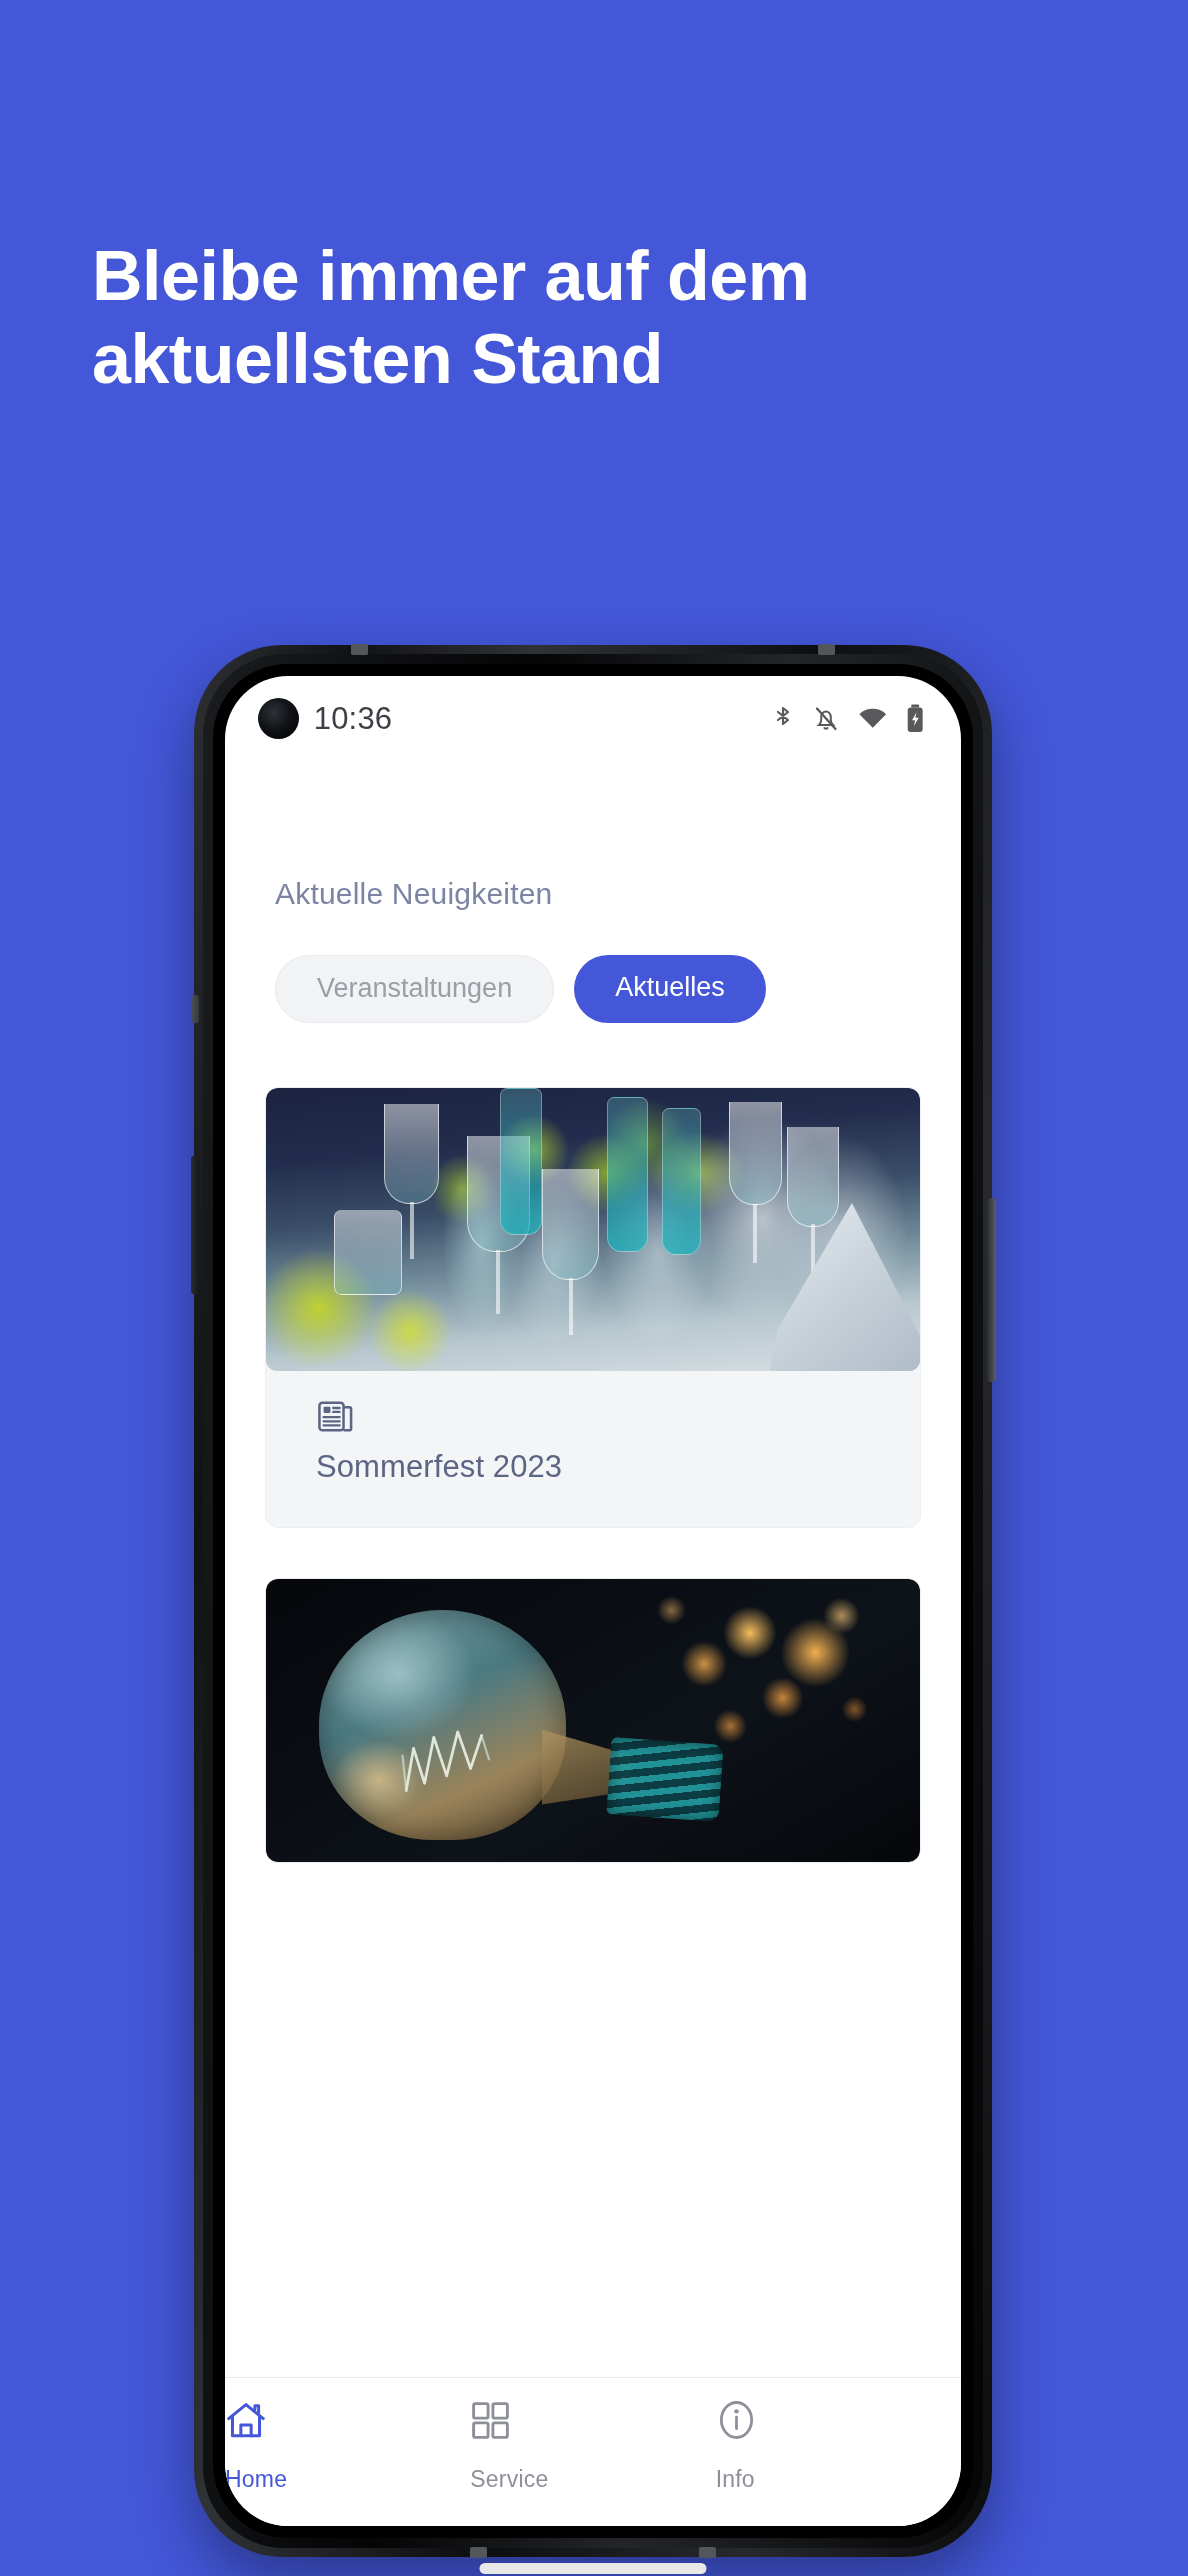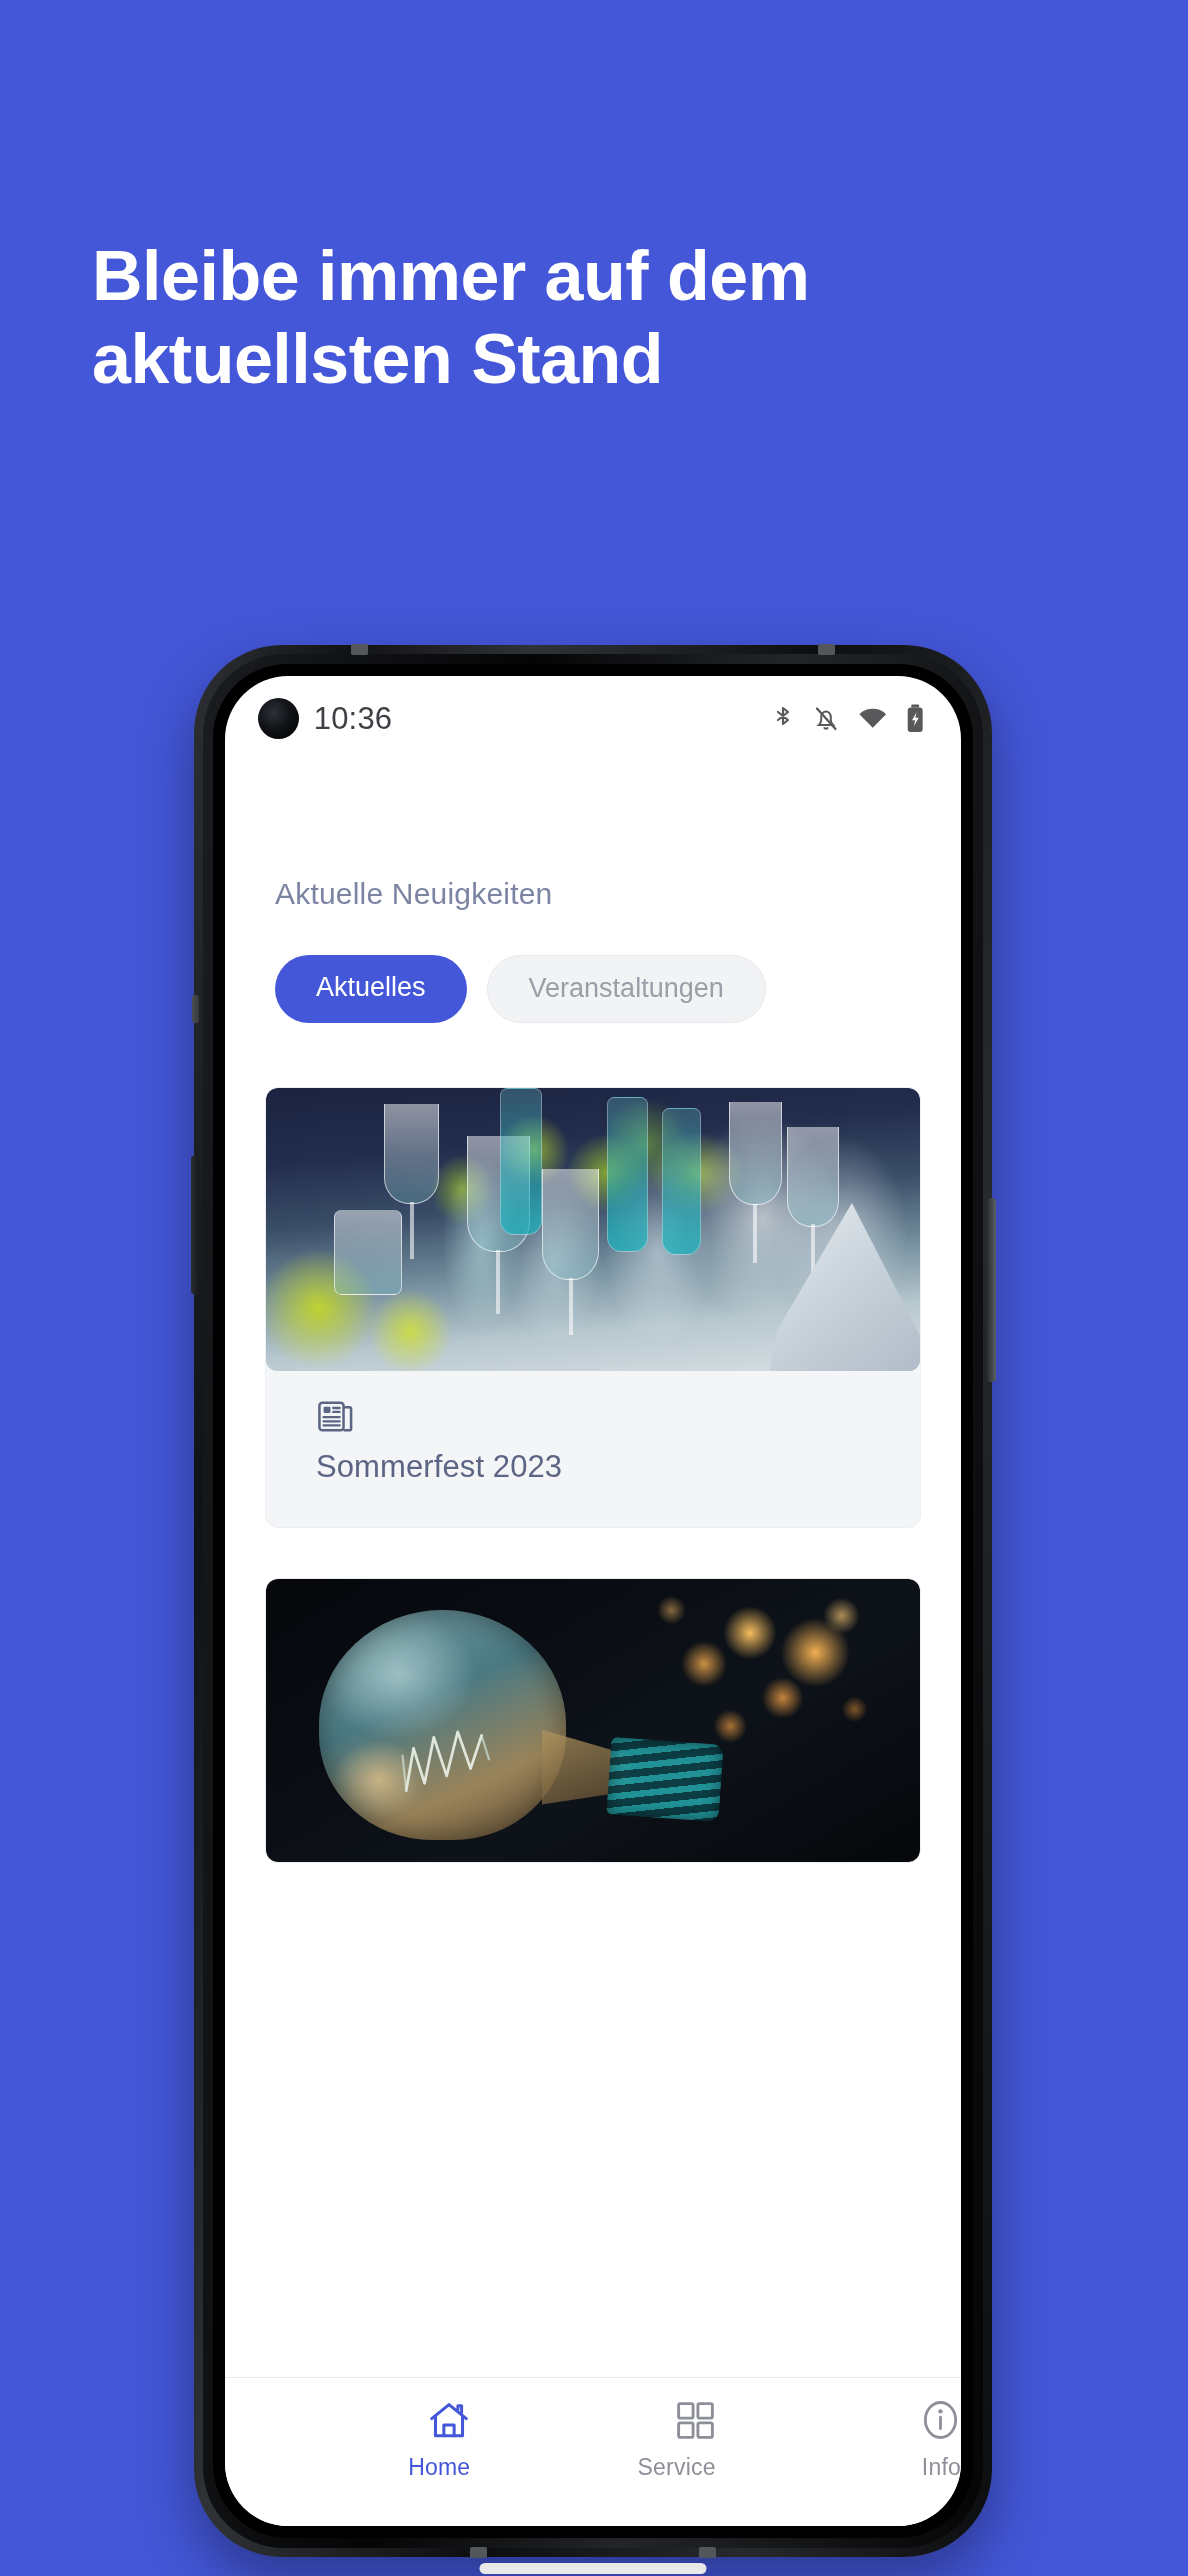--- a/index.html
+++ b/index.html
@@ -286,22 +286,22 @@
     background: #ffffff;
     border-top: 0.9px solid #e9ebee;
     display: flex;
     align-items: flex-start;
     padding-top: 20px;
   }
   .nav-item {
     flex: 1;
     display: flex;
     flex-direction: column;
-    align-items: flex-end;
-    gap: 12px;
+    align-items: flex-start;
+    gap: 24px;
   }
   .nav-icon { height: 44px; display:flex; align-items:center; justify-content:center; }
   .nav-icon svg { display:block; }
   .nav-label { font-size: 23px; color: #8d9098; letter-spacing:0.2px; }
   .nav-item.active .nav-label { color: #4457D8; }
 
   
   .home-indicator-zone {
     position: absolute;
     left: 31px; right: 31px; bottom: 31px;
@@ -370,22 +370,22 @@
           </svg>
         </span>
       </div>
     </div>
 
     <div class="content">
 
       <div class="section-title">Aktuelle Neuigkeiten</div>
 
       <div class="tabs">
+        <div class="pill pill-inactive">Veranstaltungen</div>
         <div class="pill pill-active">Aktuelles</div>
-        <div class="pill pill-inactive">Veranstaltungen</div>
       </div>
 
       <div class="cards">
 
         <div class="news-card">
           <div class="card-media photo-table">
             <div class="glass" style="left:118px;top:16.6px;width:55px;height:100px;"></div>
             <div class="glass-stem" style="left:144px;top:114px;height:57px;"></div>
             <div class="glass" style="left:201px;top:48px;width:63px;height:116px;"></div>
             <div class="glass-stem" style="left:230px;top:162px;height:64px;"></div>

